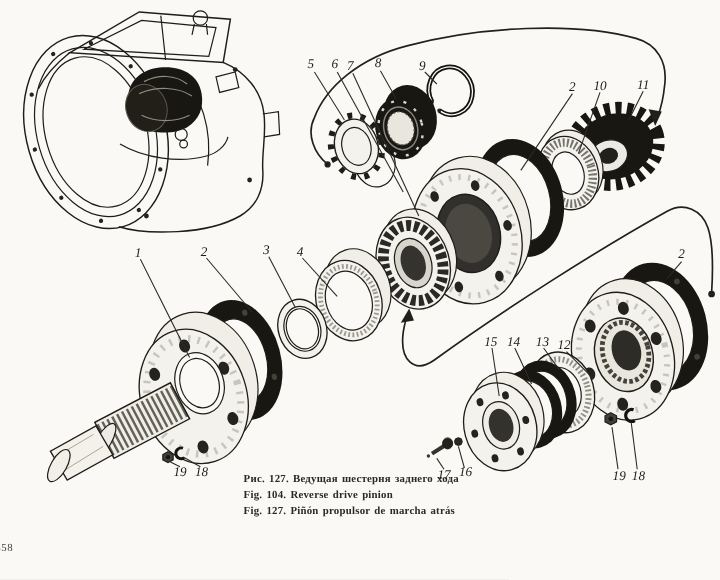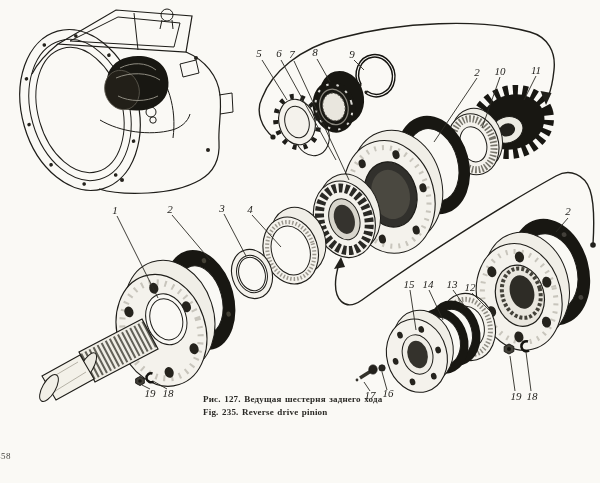--- a/index.html
+++ b/index.html
@@ -328,17 +328,18 @@
     <text x="168" y="397" class="lbl">18</text>
     <text x="370" y="399" class="lbl">17</text>
     <text x="388" y="397" class="lbl">16</text>
     <text x="516" y="400" class="lbl">19</text>
     <text x="532" y="400" class="lbl">18</text>
   </g>
 </svg>
 
   <div class="captions">
     <div>Рис. 127. Ведущая шестерня заднего хода</div>
-    <div>Fig. 235. Reverse drive pinion</div>
+    <div>Fig. 104. Reverse drive pinion</div>
+    <div>Fig. 127. Piñón propulsor de marcha atrás</div>
   </div>
 
   <div class="page-number">458</div>
 </div>
 
 </body></html>

